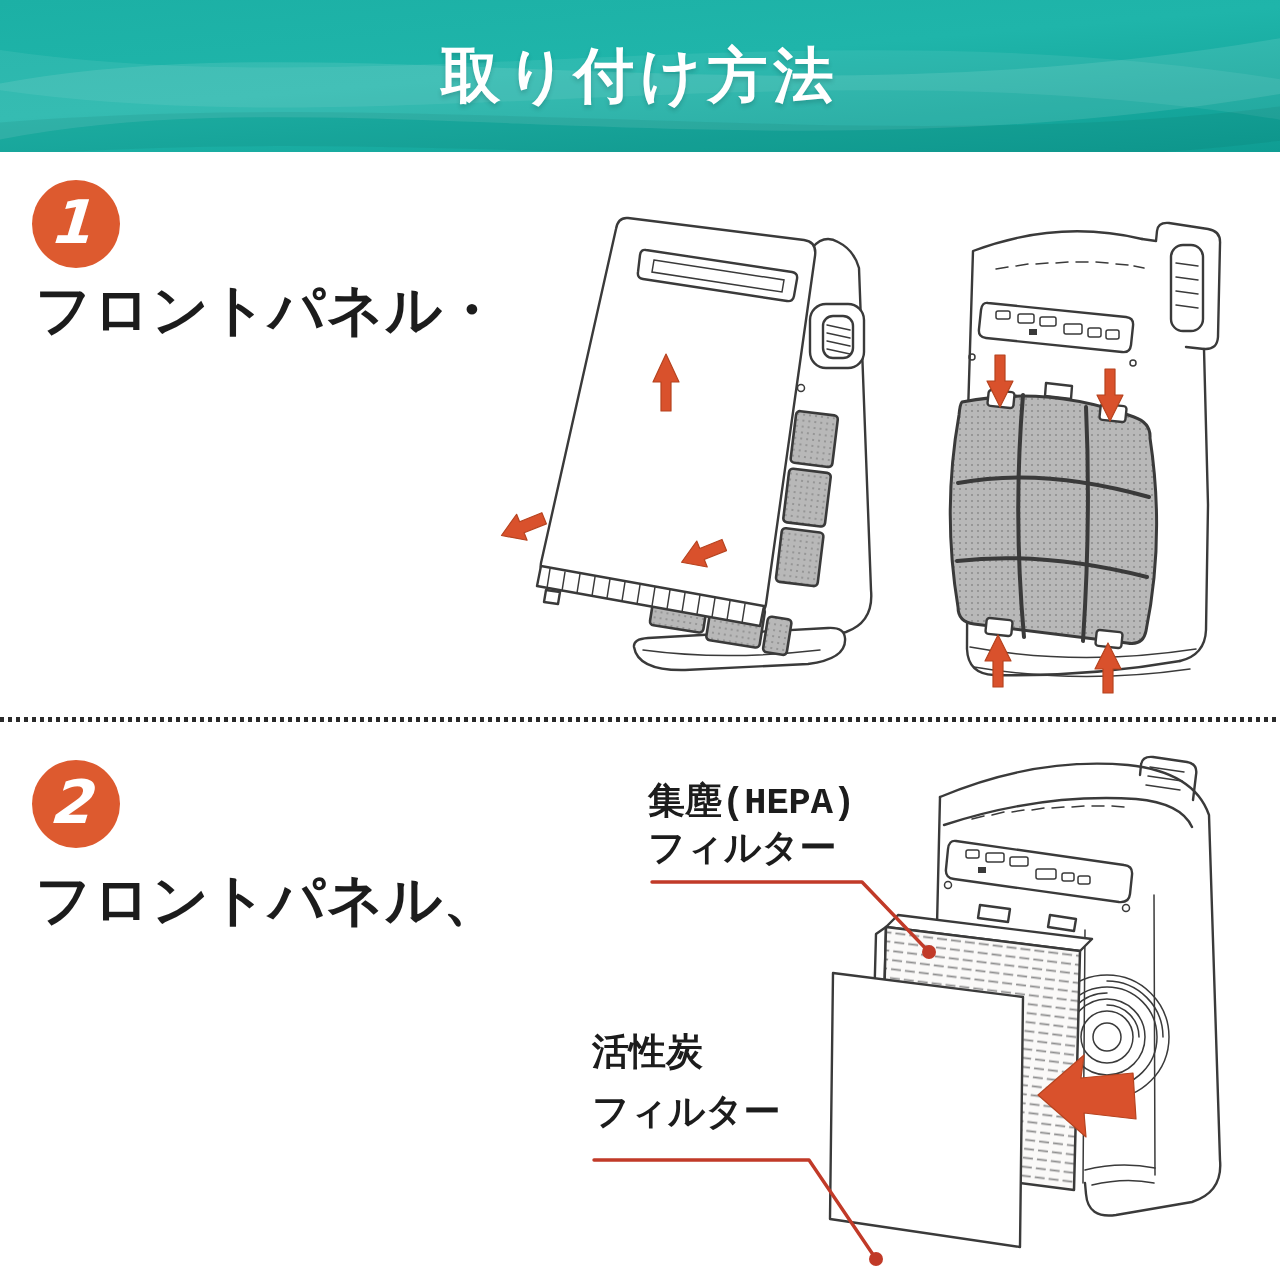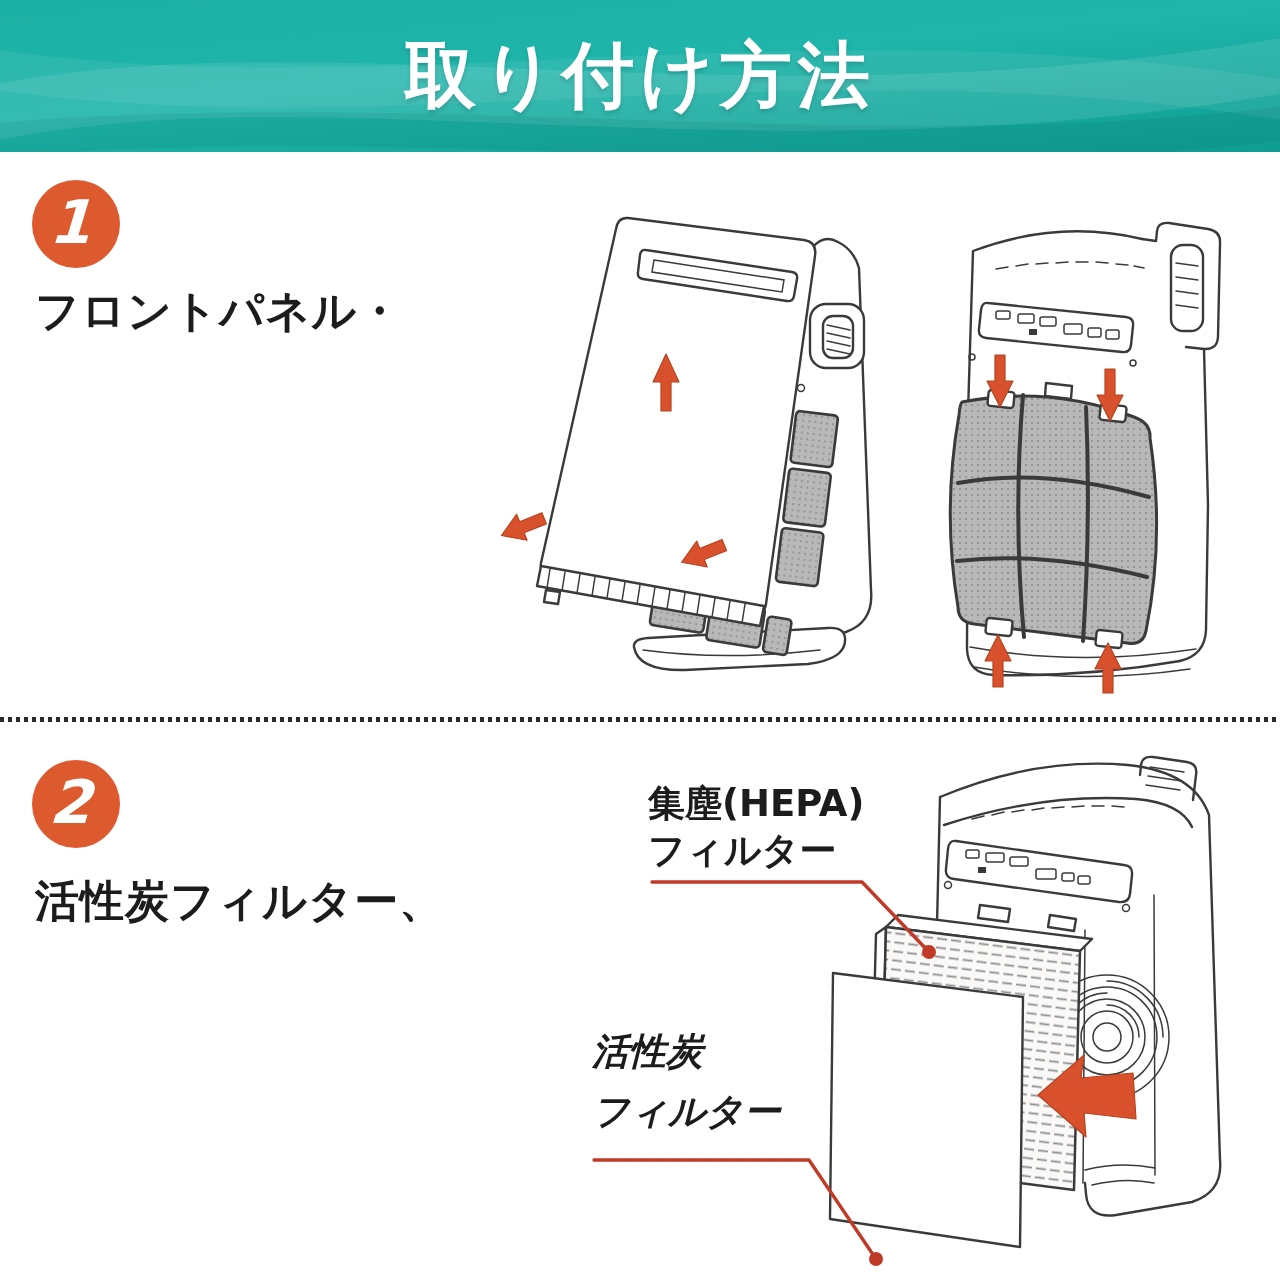--- a/index.html
+++ b/index.html
@@ -19,52 +19,53 @@
   
   .banner{
     position:absolute;left:0;top:0;width:1280px;height:152px;
     background:linear-gradient(175deg,var(--banner-teal) 0%,#1fb5aa 45%,var(--banner-teal-dark) 100%);
     overflow:hidden;
   }
   .banner svg{position:absolute;left:0;top:0;}
   .banner-title{
     position:absolute;left:0;top:0;width:100%;height:152px;
     display:flex;align-items:center;justify-content:center;
-    color:#ffffff;font-size:72px;font-weight:bold;letter-spacing:6px;
+    color:#ffffff;font-size:60px;font-weight:bold;letter-spacing:6px;
     text-shadow:0 3px 4px rgba(0,40,38,.18);
     white-space:nowrap;
   }
 
   
   .badge{
     position:absolute;width:88px;height:88px;border-radius:50%;
     background:var(--accent-orange);
     display:flex;align-items:center;justify-content:center;
     color:#ffffff;font-size:60px;font-weight:bold;font-style:italic;
     padding-bottom:4px;box-sizing:border-box;
   }
   .badge span{display:block;transform:skewX(-6deg);}
   .step-title{
     position:absolute;color:var(--text-black);
-    font-size:44px;font-weight:bold;line-height:57px;letter-spacing:1px;
+    font-size:56px;font-weight:bold;line-height:57px;letter-spacing:1px;
     white-space:nowrap;
+    font-family:Liberation Serif, serif;
   }
 
   
   .divider{
     position:absolute;left:0;top:717px;width:1280px;height:5px;
     background:repeating-linear-gradient(90deg,#2b2b2b 0 4px,transparent 4px 8px);
   }
 
   
   .dia-label{
     position:absolute;color:var(--text-black);
     font-size:37px;font-weight:600;white-space:nowrap;
   }
-  .dia-label.hepa{line-height:47px;}
+  .dia-label.hepa{line-height:47px;font-family:Liberation Mono, monospace;}
   .dia-label.carbon{line-height:60px;}
 
   
   .ln{fill:none;stroke:var(--line-dark);stroke-width:2.4;stroke-linecap:round;stroke-linejoin:round;}
   .lnthin{fill:none;stroke:var(--line-dark);stroke-width:1.5;stroke-linecap:round;}
   .fw{fill:#ffffff;stroke:var(--line-dark);stroke-width:2.4;stroke-linejoin:round;}
   .mesh{fill:url(#meshPat1);stroke:var(--line-dark);stroke-width:2.6;stroke-linejoin:round;}
   .mesh2{fill:url(#meshPat2);stroke:var(--line-dark);stroke-width:3;stroke-linejoin:round;}
   .grid4{fill:none;stroke:var(--line-dark);stroke-width:4;stroke-linecap:round;}
   .arrow{fill:var(--arrow-orange);stroke:#b6431f;stroke-width:1.2;stroke-linejoin:round;}
@@ -191,21 +192,21 @@
     <path class="arrow" d="M70,430 L83,456 L75,456 L75,482 L65,482 L65,456 L57,456 Z"></path>
     <path class="arrow" d="M180,438 L193,464 L185,464 L185,488 L175,488 L175,464 L167,464 Z"></path>
   </svg>
 
   <div class="divider"></div>
 
   <div class="badge" style="left:32px;top:760px;">
     <span>2</span>
   </div>
   <div class="step-title" style="left:35px;top:872px;">
-    <div>活性炭フィルター、</div>
+    <div>フロントパネル、</div>
   </div>
 
   <svg class="abs" style="left:580px;top:745px;" width="700" height="535" viewBox="0 0 700 535">
     <defs>
       <pattern id="pleatPat3" width="14" height="9" patternUnits="userSpaceOnUse" patternTransform="rotate(7)">
         <rect width="14" height="9" fill="#faf9f8"></rect>
         <path d="M0,4.5 L10,4.5" stroke="#8f8f8f" stroke-width="1.8"></path>
       </pattern>
     </defs>
 
@@ -262,18 +263,18 @@
     <g>
       <polyline class="leader" points="14,415 229,415 296,514"></polyline>
       <circle class="ldot" cx="296" cy="514" r="7"></circle>
     </g>
   </svg>
 
   <div class="dia-label hepa" style="left:648px;top:780px;">
     <div>集塵(HEPA)</div>
     <div>フィルター</div>
   </div>
-  <div class="dia-label carbon" style="left:592px;top:1022px;font-style:italic;">
+  <div class="dia-label carbon" style="left:592px;top:1022px;">
     <div>活性炭</div>
     <div>フィルター</div>
   </div>
 
 </div>
 
 </body></html>

